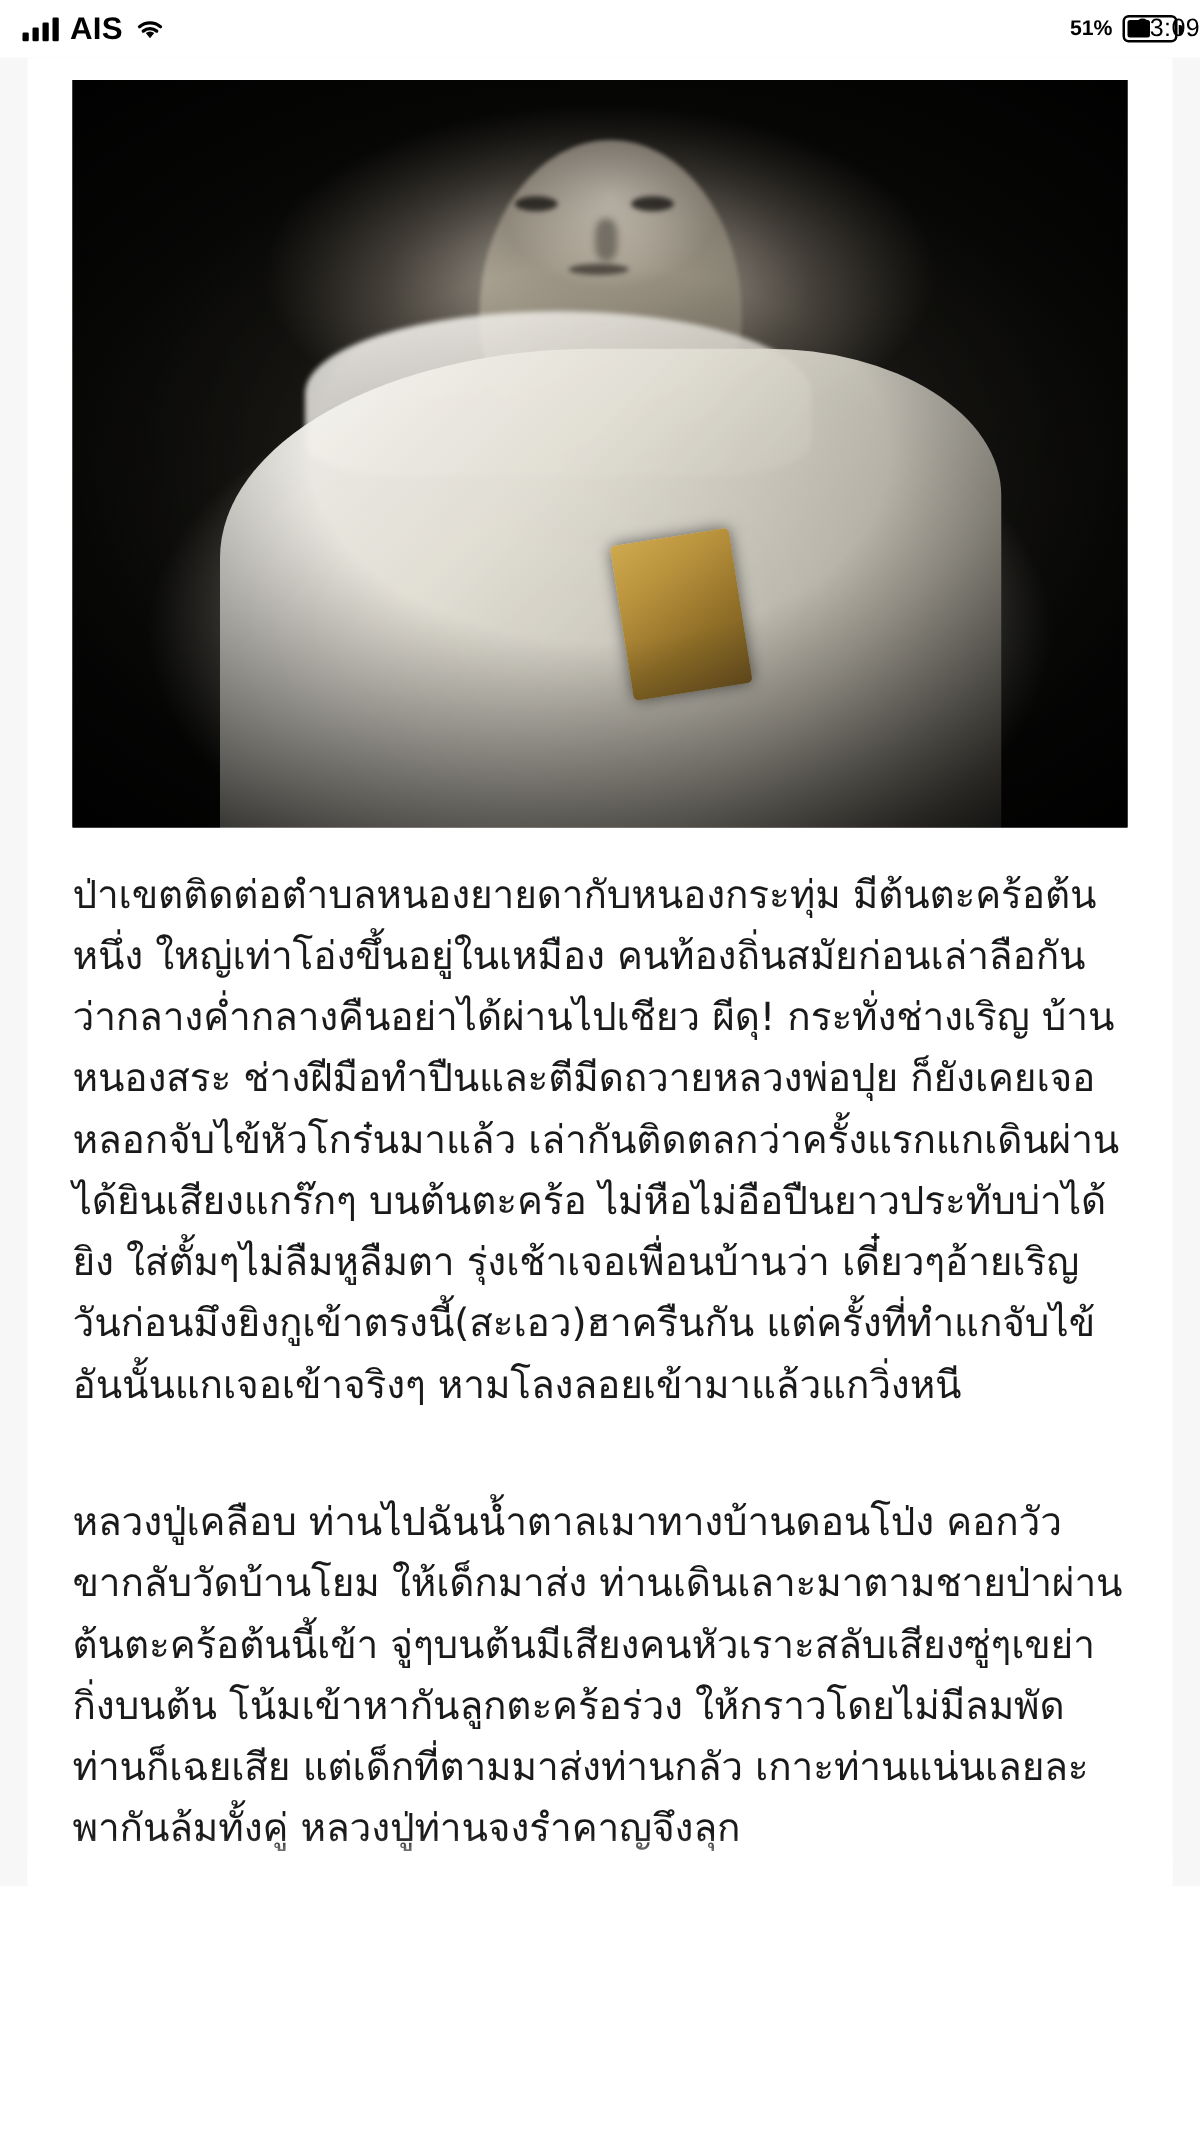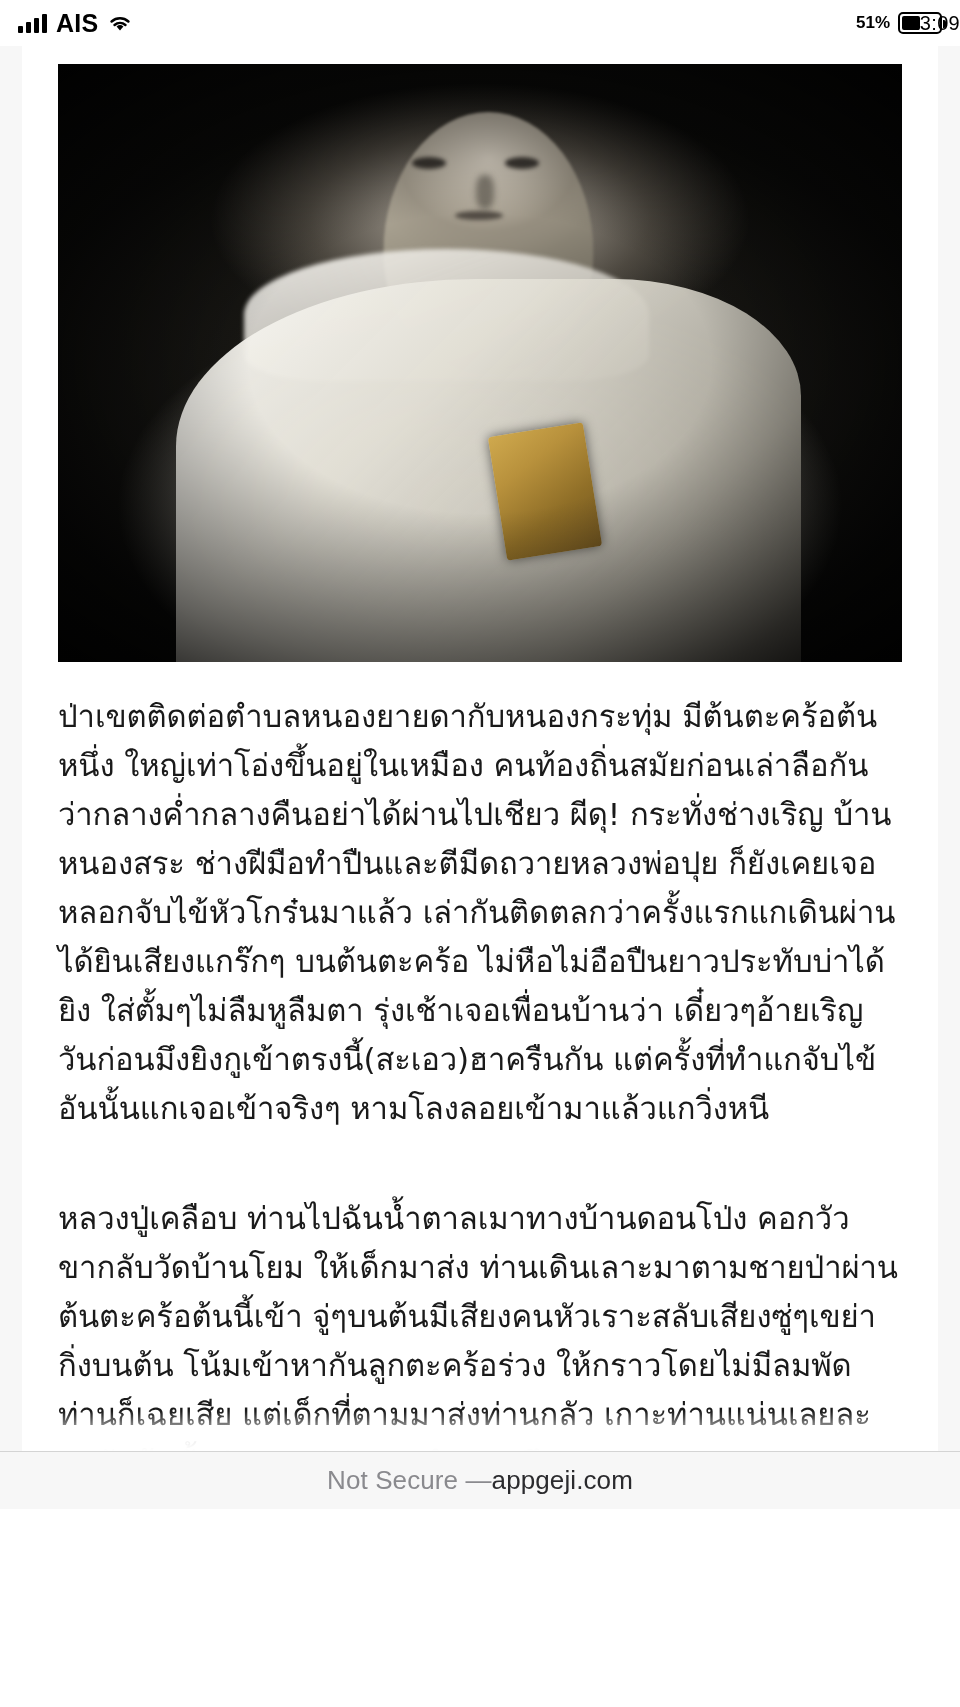--- a/index.html
+++ b/index.html
@@ -309,18 +309,14 @@
         </div>
 
         <p class="body-text">ป่าเขตติดต่อตำบลหนองยายดากับหนองกระทุ่ม มีต้นตะคร้อต้นหนึ่ง ใหญ่เท่าโอ่งขึ้นอยู่ในเหมือง คนท้องถิ่นสมัยก่อนเล่าลือกันว่ากลางค่ำกลางคืนอย่าได้ผ่านไปเชียว ผีดุ! กระทั่งช่างเริญ บ้านหนองสระ ช่างฝีมือทำปืนและตีมีดถวายหลวงพ่อปุย ก็ยังเคยเจอหลอกจับไข้หัวโกร๋นมาแล้ว เล่ากันติดตลกว่าครั้งแรกแกเดินผ่านได้ยินเสียงแกร๊กๆ บนต้นตะคร้อ ไม่หือไม่อือปืนยาวประทับบ่าได้ยิง ใส่ตั้มๆไม่ลืมหูลืมตา รุ่งเช้าเจอเพื่อนบ้านว่า เดี๋ยวๆอ้ายเริญ วันก่อนมึงยิงกูเข้าตรงนี้(สะเอว)ฮาครืนกัน แต่ครั้งที่ทำแกจับไข้ อันนั้นแกเจอเข้าจริงๆ หามโลงลอยเข้ามาแล้วแกวิ่งหนี</p>
         <p class="body-text">หลวงปู่เคลือบ ท่านไปฉันน้ำตาลเมาทางบ้านดอนโป่ง คอกวัว ขากลับวัดบ้านโยม ให้เด็กมาส่ง ท่านเดินเลาะมาตามชายป่าผ่านต้นตะคร้อต้นนี้เข้า จู่ๆบนต้นมีเสียงคนหัวเราะสลับเสียงซู่ๆเขย่ากิ่งบนต้น โน้มเข้าหากันลูกตะคร้อร่วง ให้กราวโดยไม่มีลมพัด ท่านก็เฉยเสีย แต่เด็กที่ตามมาส่งท่านกลัว เกาะท่านแน่นเลยละพากันล้มทั้งคู่ หลวงปู่ท่านจงรำคาญจึงลุก</p>
 
       </div>
       <div class="fade-bottom"></div>
     </div>
   </div>
 
-  <div class="bottom-bar">
-    <span class="url-label">Not Secure — </span>
-    <span class="url-host">appgeji.com</span>
-  </div>
 
 </div>
 
 </body></html>

